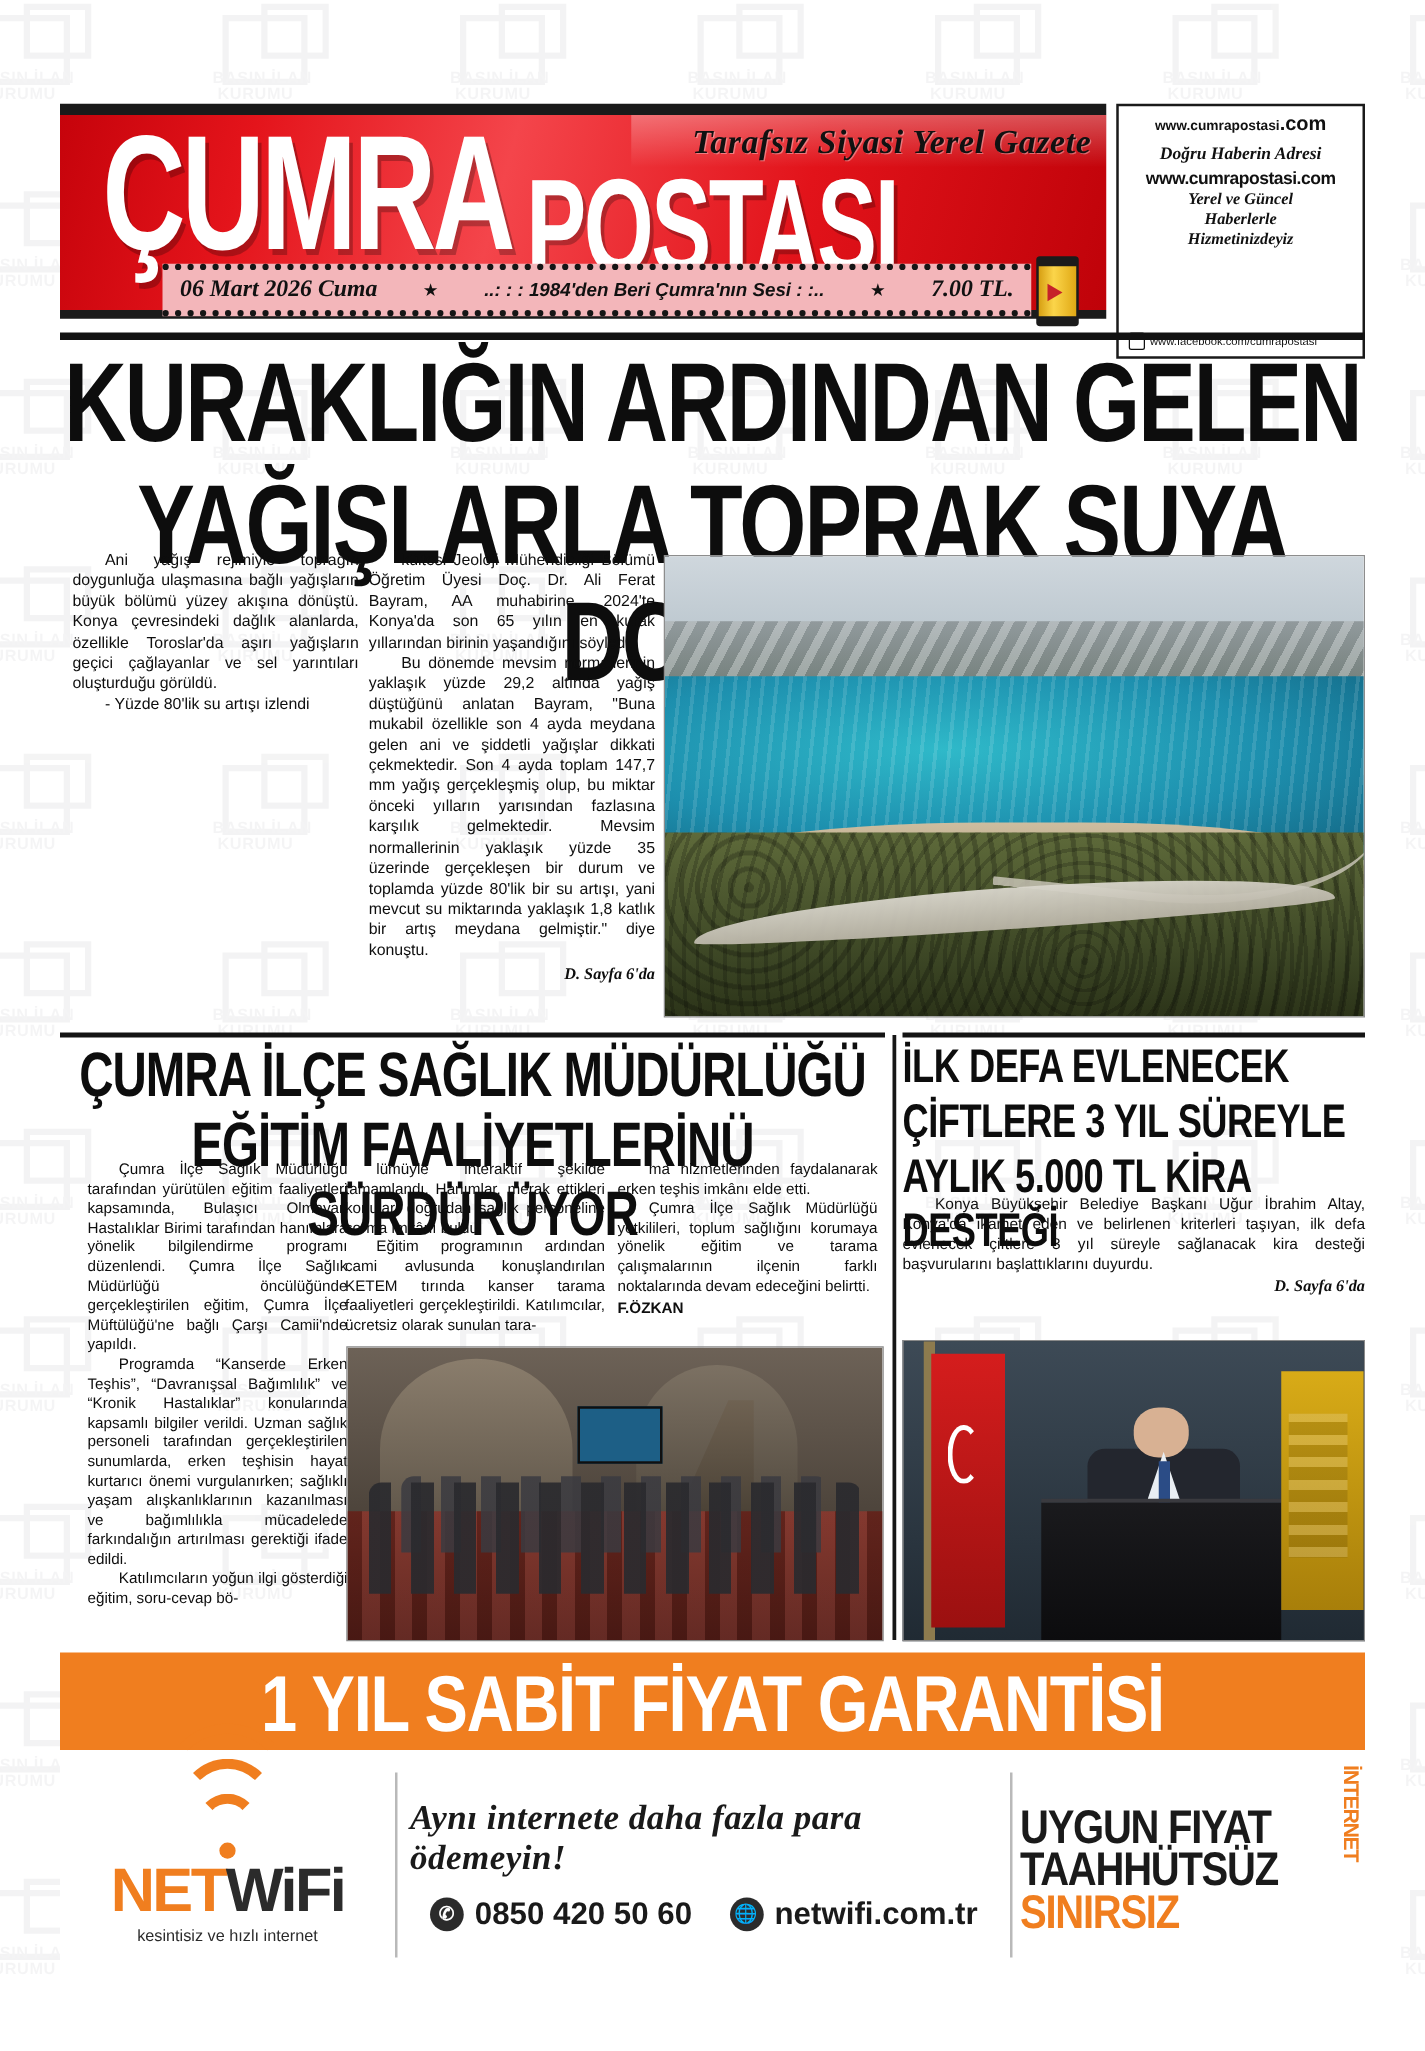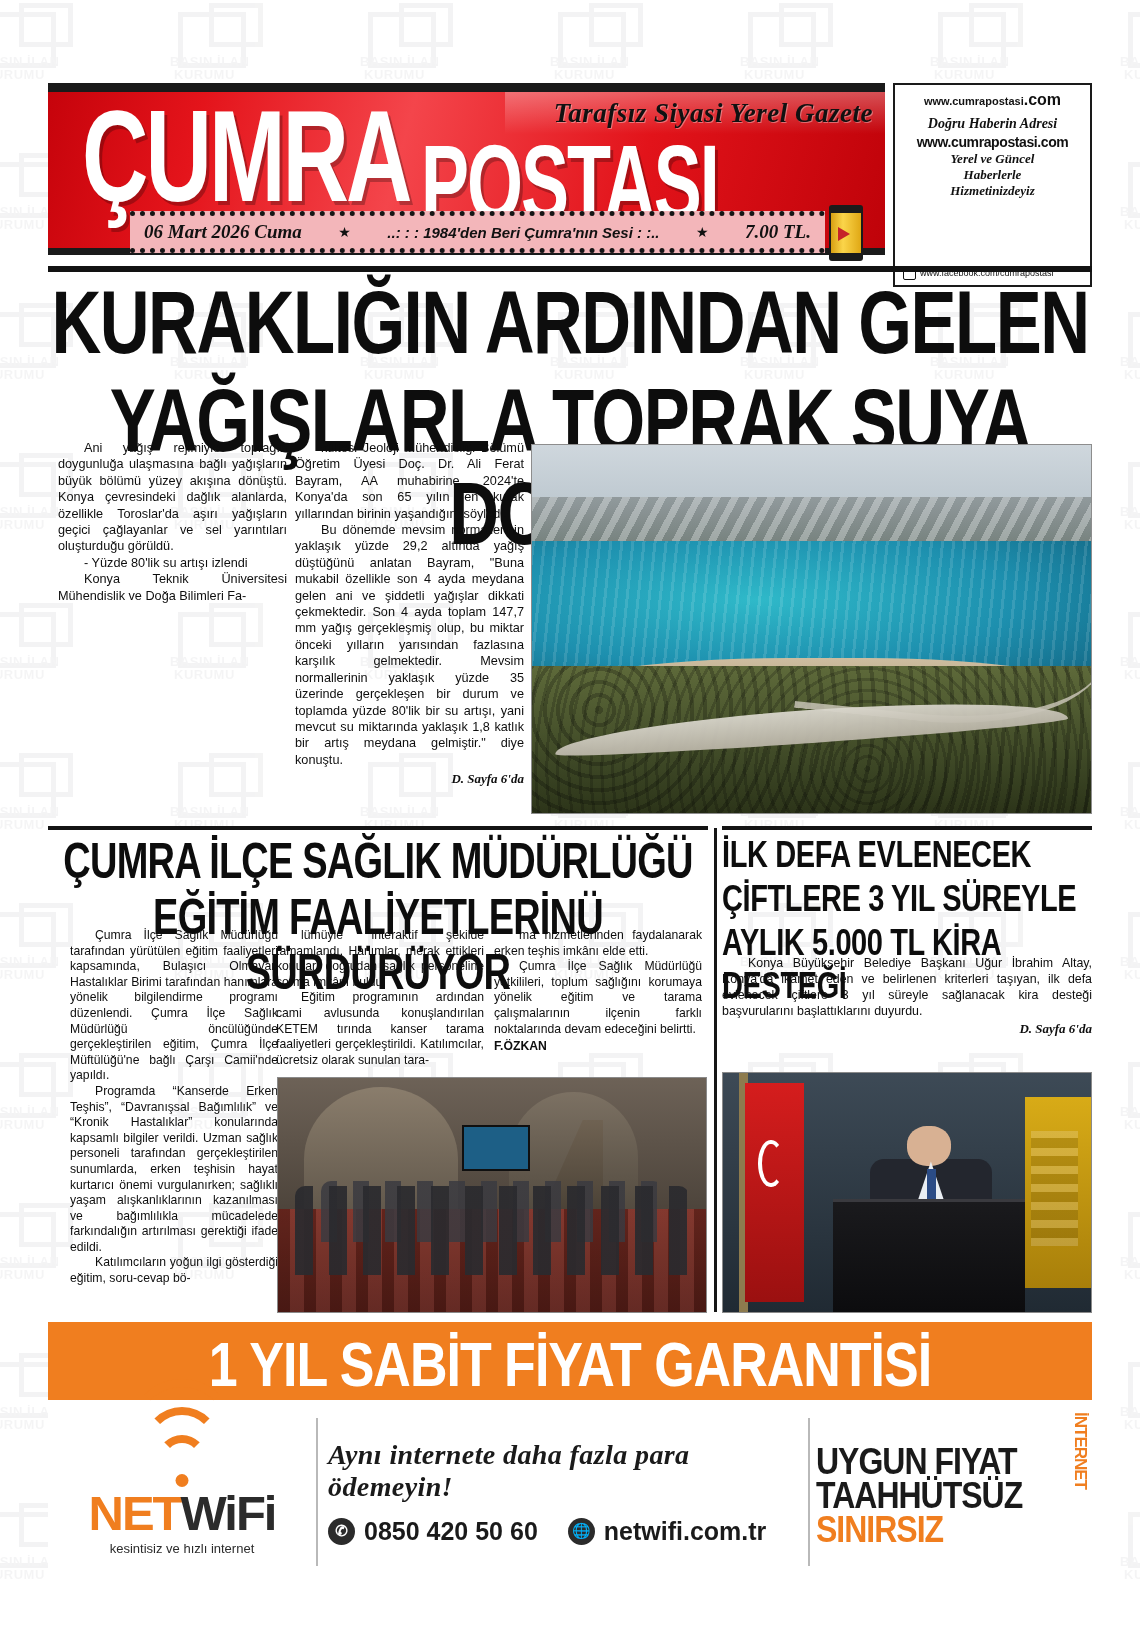--- a/index.html
+++ b/index.html
@@ -147,21 +147,21 @@
   .arc{position:absolute;left:50%;bottom:0;border:8px solid #f07e1f;border-bottom-color:transparent;border-left-color:transparent;border-right-color:transparent;border-radius:50%;transform:translateX(-50%);}
   .arc.a1{width:90px;height:90px;}
   .arc.a2{width:62px;height:62px;}
   .arc.a3{width:34px;height:34px;}
   .wifi-dot{position:absolute;left:50%;bottom:-2px;width:13px;height:13px;border-radius:50%;background:#f07e1f;transform:translateX(-50%);}
   .netwifi{font-size:49px;font-weight:bold;letter-spacing:-2px;line-height:52px;}
   .netwifi .net{color:#f07e1f;}
   .netwifi .wifi{color:#2b2b2b;}
   .ad-logo-sub{font-size:13px;color:#2b2b2b;margin-top:2px;}
   .ad-sep{width:2px;background:#b9b9b9;margin:18px 0;}
-  .ad-mid{flex:1;display:flex;flex-direction:column;justify-content:center;align-items:flex-start;gap:14px;padding:0 10px;}
+  .ad-mid{flex:1;display:flex;flex-direction:column;justify-content:center;align-items:center;gap:14px;padding:0 10px;}
   .ad-script{font-family:"Liberation Serif", serif;font-style:italic;font-weight:bold;font-size:28px;color:#1a1a1a;letter-spacing:.4px;}
   .ad-contact{display:flex;align-items:center;gap:30px;font-size:25px;font-weight:bold;color:#1a1a1a;}
   .ad-contact .seg{display:flex;align-items:center;gap:9px;}
   .ico-circle{width:27px;height:27px;border-radius:50%;background:#2b2b2b;color:#fff;display:flex;align-items:center;justify-content:center;font-size:15px;}
   .ad-right{width:276px;position:relative;display:flex;flex-direction:column;justify-content:center;padding-left:6px;}
   .ad-right .ln{font-size:32px;line-height:34px;font-weight:bold;color:#1a1a1a;letter-spacing:-1px;transform:scaleY(1.18);transform-origin:left top;}
   .ad-right .ln.orange{color:#f07e1f;}
   .ad-vert{position:absolute;right:2px;top:12px;font-size:17px;font-weight:bold;color:#f07e1f;writing-mode:vertical-rl;letter-spacing:-1px;}
 </style>
 </head>
@@ -600,21 +600,20 @@
   <div class="hl-rule"></div>
   <div class="headline">
     <div>KURAKLIĞIN ARDINDAN GELEN</div>
     <div>YAĞIŞLARLA TOPRAK SUYA DOYDU</div>
   </div>
 
   <div class="lead">
     <div class="lead-col c1">
       <p>Ani yağış rejimiyle toprağın doygunluğa ulaşmasına bağlı yağışların büyük bölümü yüzey akışına dönüştü. Konya çevresindeki dağlık alanlarda, özellikle Toroslar'da aşırı yağışların geçici çağlayanlar ve sel yarıntıları oluşturduğu görüldü.</p>
       <p>- Yüzde 80'lik su artışı izlendi</p>
-      <p>Konya Teknik Üniversitesi Mühendislik ve Doğa Bilimleri Fa-</p>
     </div>
     <div class="lead-col c2">
       <p>kültesi Jeoloji Mühendisliği Bölümü Öğretim Üyesi Doç. Dr. Ali Ferat Bayram, AA muhabirine, 2024'te Konya'da son 65 yılın en kurak yıllarından birinin yaşandığını söyledi.</p>
       <p>Bu dönemde mevsim normallerinin yaklaşık yüzde 29,2 altında yağış düştüğünü anlatan Bayram, "Buna mukabil özellikle son 4 ayda meydana gelen ani ve şiddetli yağışlar dikkati çekmektedir. Son 4 ayda toplam 147,7 mm yağış gerçekleşmiş olup, bu miktar önceki yılların yarısından fazlasına karşılık gelmektedir. Mevsim normallerinin yaklaşık yüzde 35 üzerinde gerçekleşen bir durum ve toplamda yüzde 80'lik bir su artışı, yani mevcut su miktarında yaklaşık 1,8 katlık bir artış meydana gelmiştir." diye konuştu.</p>
       <div class="credit">D. Sayfa 6'da</div>
     </div>
 
     <div class="lead-photo">
       <div class="ph">
         <div class="sky"></div>

